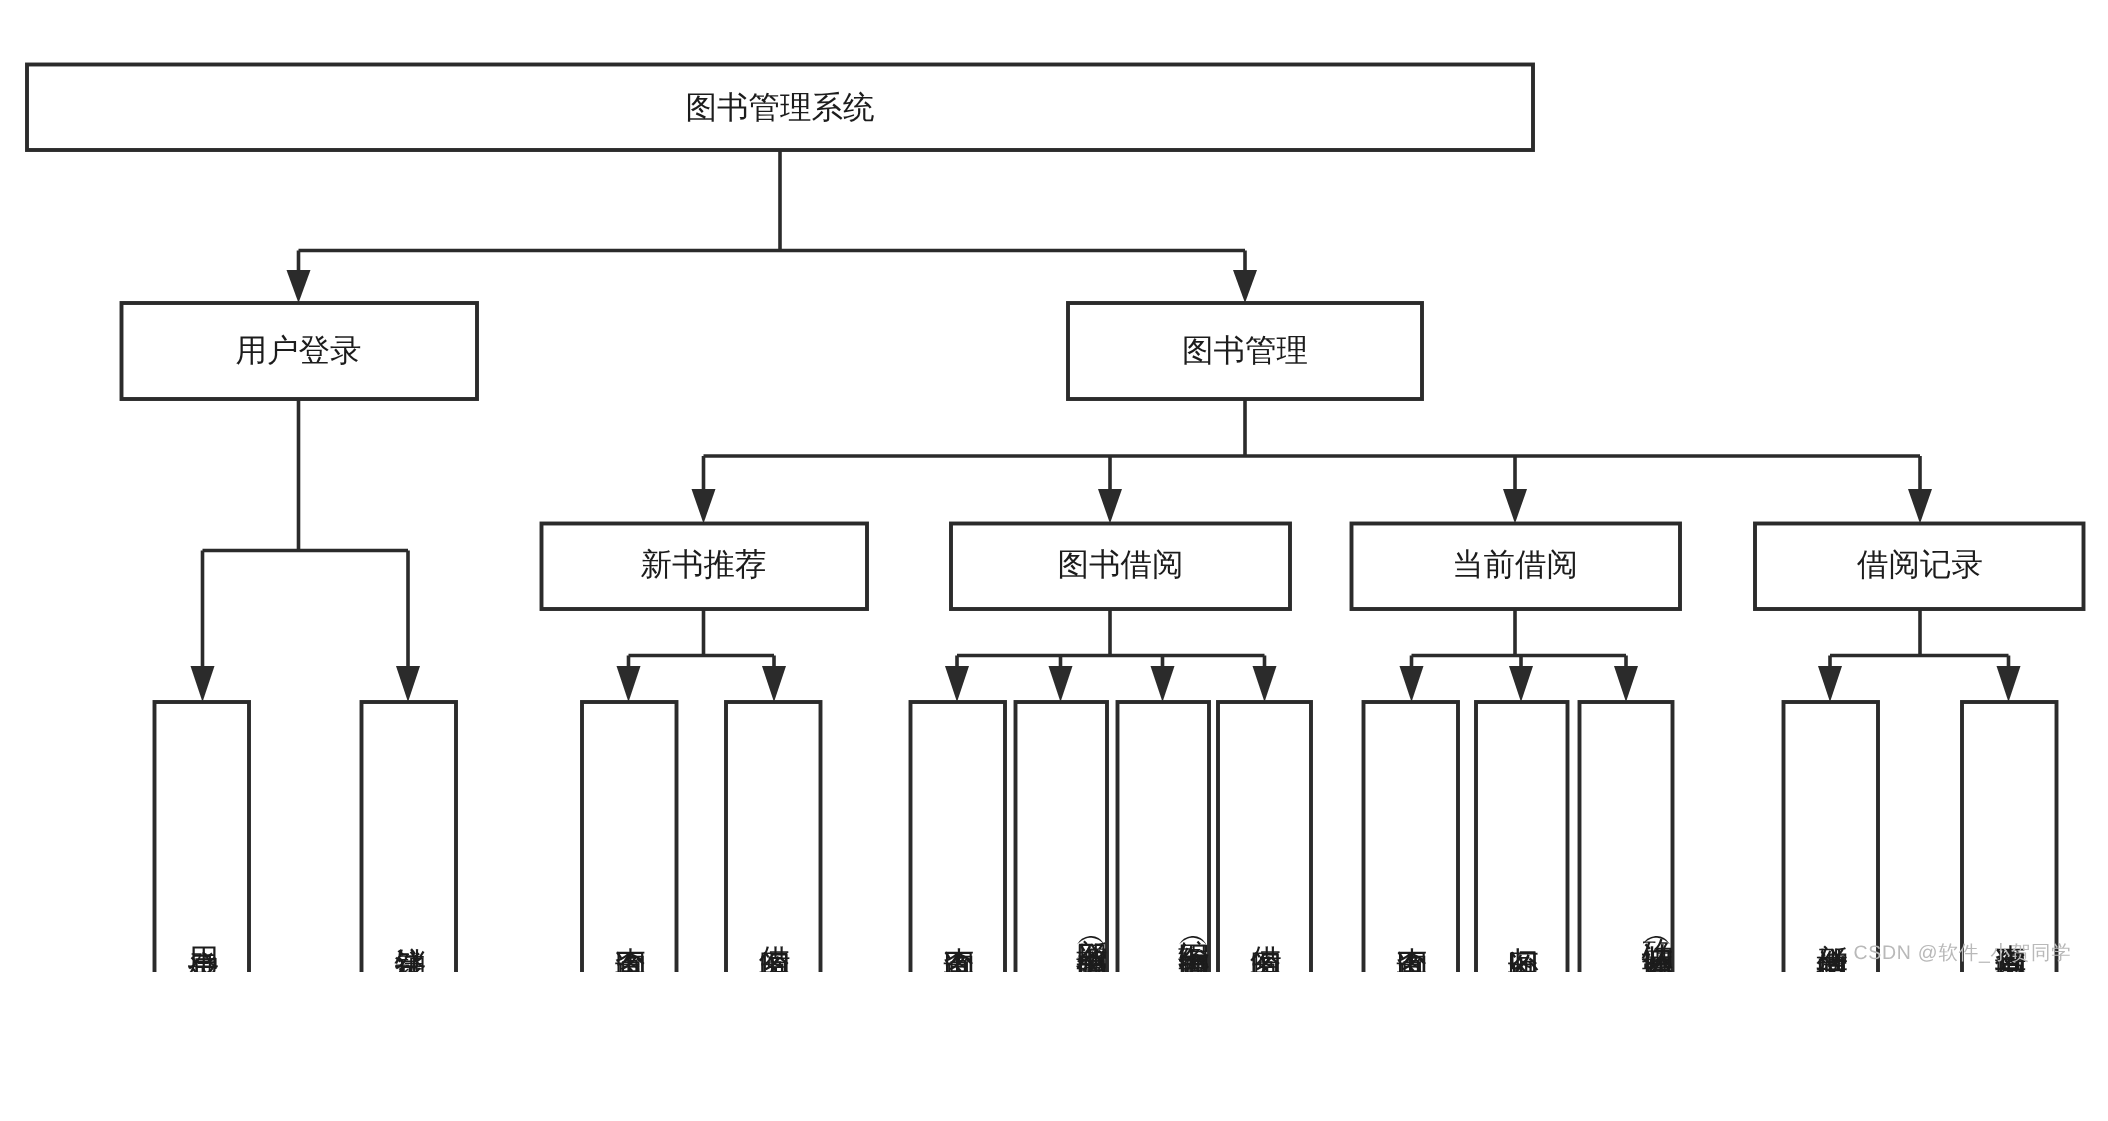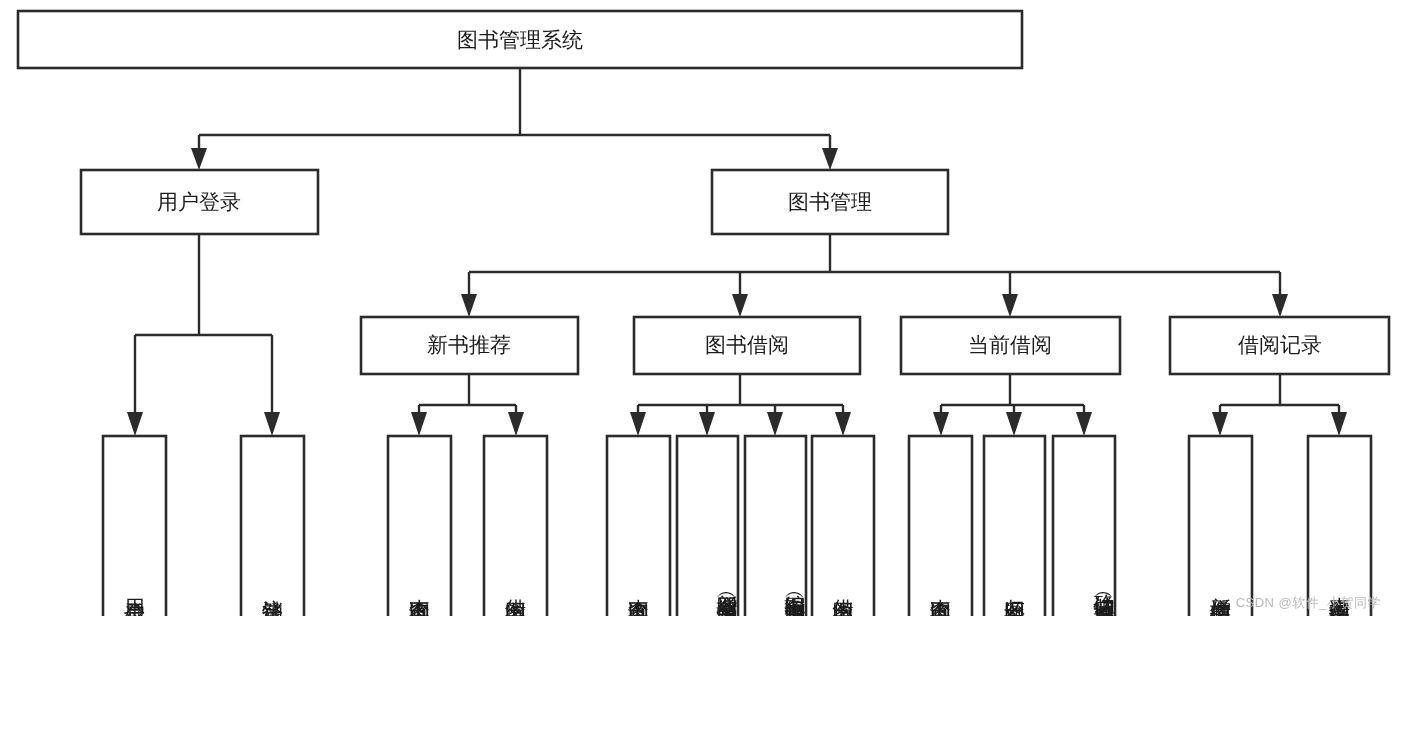--- a/index.html
+++ b/index.html
@@ -10,20 +10,21 @@
   }
   body {
     font-family: "Liberation Sans", "DejaVu Sans", sans-serif;
   }
   #diagram-root {
     position: relative;
     width: 1405px;
     height: 616px;
     background: #ffffff;
     overflow: hidden;
+    margin-top: 32px;
   }
   svg.flow {
     position: absolute;
     top: 0;
     left: 0;
     width: 1405px;
     height: 747px;
     display: block;
   }
   .box-rect {

